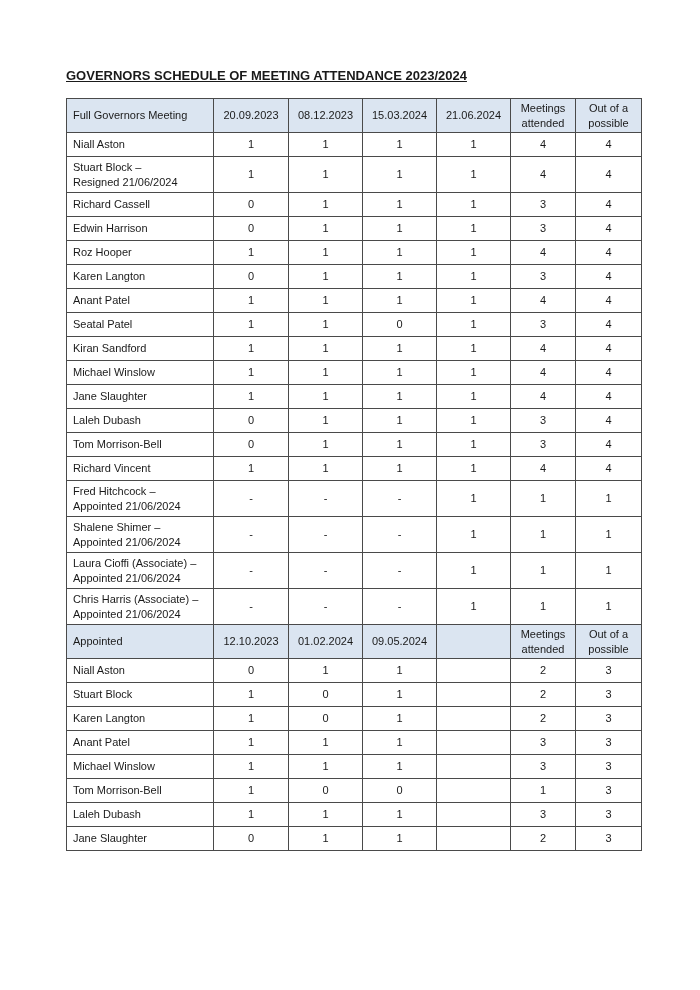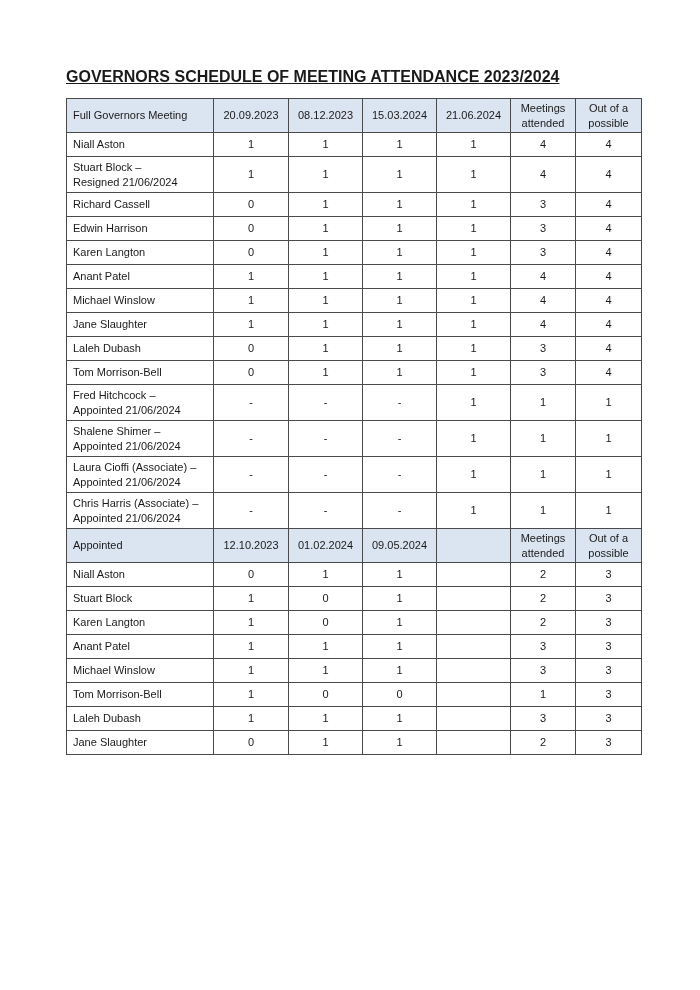--- a/index.html
+++ b/index.html
@@ -1,17 +1,17 @@
 <!DOCTYPE html>
 <html><head>
 <meta charset="utf-8">
 <style>
   html, body { margin: 0; padding: 0; background: #ffffff; }
   body { width: 700px; height: 990px; position: relative; font-family: "Liberation Sans", sans-serif; color: #1a1a1a; }
-  .title { position: absolute; left: 66px; top: 68px; font-size: 16px; font-weight: bold; text-decoration: underline; letter-spacing: 0; }
+  .title { position: absolute; left: 66px; top: 68px; font-size: 13px; font-weight: bold; text-decoration: underline; letter-spacing: 0; }
   table.att { position: absolute; left: 66px; top: 98px; border-collapse: collapse; table-layout: fixed; font-size: 11px; border-radius: 23px; }
   table.att td { border: 1px solid #4a4a4a; padding: 0; text-align: center; vertical-align: middle; line-height: 15px; }
   table.att td.name { text-align: left; padding-left: 6px; }
   tr.hdr td { background: #dbe5f1; }
   tr.r1 td { height: 23px; }
   tr.r2 td { height: 35px; }
   tr.hdr td { height: 33px; }
   col.c0 { width: 147px; } col.c1 { width: 75px; } col.c2 { width: 74px; } col.c3 { width: 74px; }
   col.c4 { width: 74px; } col.c5 { width: 65px; } col.c6 { width: 66px; }
 </style>
@@ -70,38 +70,65 @@
       <tr class="r1">
         <td class="name"><span>Edwin Harrison</span></td>
         <td><span>0</span></td>
         <td><span>1</span></td>
         <td><span>1</span></td>
         <td><span>1</span></td>
         <td><span>3</span></td>
         <td><span>4</span></td>
       </tr>
       <tr class="r1">
+        <td class="name"><span>Roz Hooper</span></td>
+        <td><span>1</span></td>
+        <td><span>1</span></td>
+        <td><span>1</span></td>
+        <td><span>1</span></td>
+        <td><span>4</span></td>
+        <td><span>4</span></td>
+      </tr>
+      <tr class="r1">
         <td class="name"><span>Karen Langton</span></td>
         <td><span>0</span></td>
         <td><span>1</span></td>
         <td><span>1</span></td>
         <td><span>1</span></td>
         <td><span>3</span></td>
         <td><span>4</span></td>
       </tr>
       <tr class="r1">
         <td class="name"><span>Anant Patel</span></td>
         <td><span>1</span></td>
         <td><span>1</span></td>
         <td><span>1</span></td>
         <td><span>1</span></td>
         <td><span>4</span></td>
         <td><span>4</span></td>
       </tr>
       <tr class="r1">
+        <td class="name"><span>Seatal Patel</span></td>
+        <td><span>1</span></td>
+        <td><span>1</span></td>
+        <td><span>0</span></td>
+        <td><span>1</span></td>
+        <td><span>3</span></td>
+        <td><span>4</span></td>
+      </tr>
+      <tr class="r1">
+        <td class="name"><span>Kiran Sandford</span></td>
+        <td><span>1</span></td>
+        <td><span>1</span></td>
+        <td><span>1</span></td>
+        <td><span>1</span></td>
+        <td><span>4</span></td>
+        <td><span>4</span></td>
+      </tr>
+      <tr class="r1">
         <td class="name"><span>Michael Winslow</span></td>
         <td><span>1</span></td>
         <td><span>1</span></td>
         <td><span>1</span></td>
         <td><span>1</span></td>
         <td><span>4</span></td>
         <td><span>4</span></td>
       </tr>
       <tr class="r1">
         <td class="name"><span>Jane Slaughter</span></td>
@@ -121,20 +148,29 @@
         <td><span>3</span></td>
         <td><span>4</span></td>
       </tr>
       <tr class="r1">
         <td class="name"><span>Tom Morrison-Bell</span></td>
         <td><span>0</span></td>
         <td><span>1</span></td>
         <td><span>1</span></td>
         <td><span>1</span></td>
         <td><span>3</span></td>
+        <td><span>4</span></td>
+      </tr>
+      <tr class="r1">
+        <td class="name"><span>Richard Vincent</span></td>
+        <td><span>1</span></td>
+        <td><span>1</span></td>
+        <td><span>1</span></td>
+        <td><span>1</span></td>
+        <td><span>4</span></td>
         <td><span>4</span></td>
       </tr>
       <tr class="r2">
         <td class="name"><span>Fred Hitchcock –</span><br><span>Appointed 21/06/2024</span></td>
         <td><span>-</span></td>
         <td><span>-</span></td>
         <td><span>-</span></td>
         <td><span>1</span></td>
         <td><span>1</span></td>
         <td><span>1</span></td>

